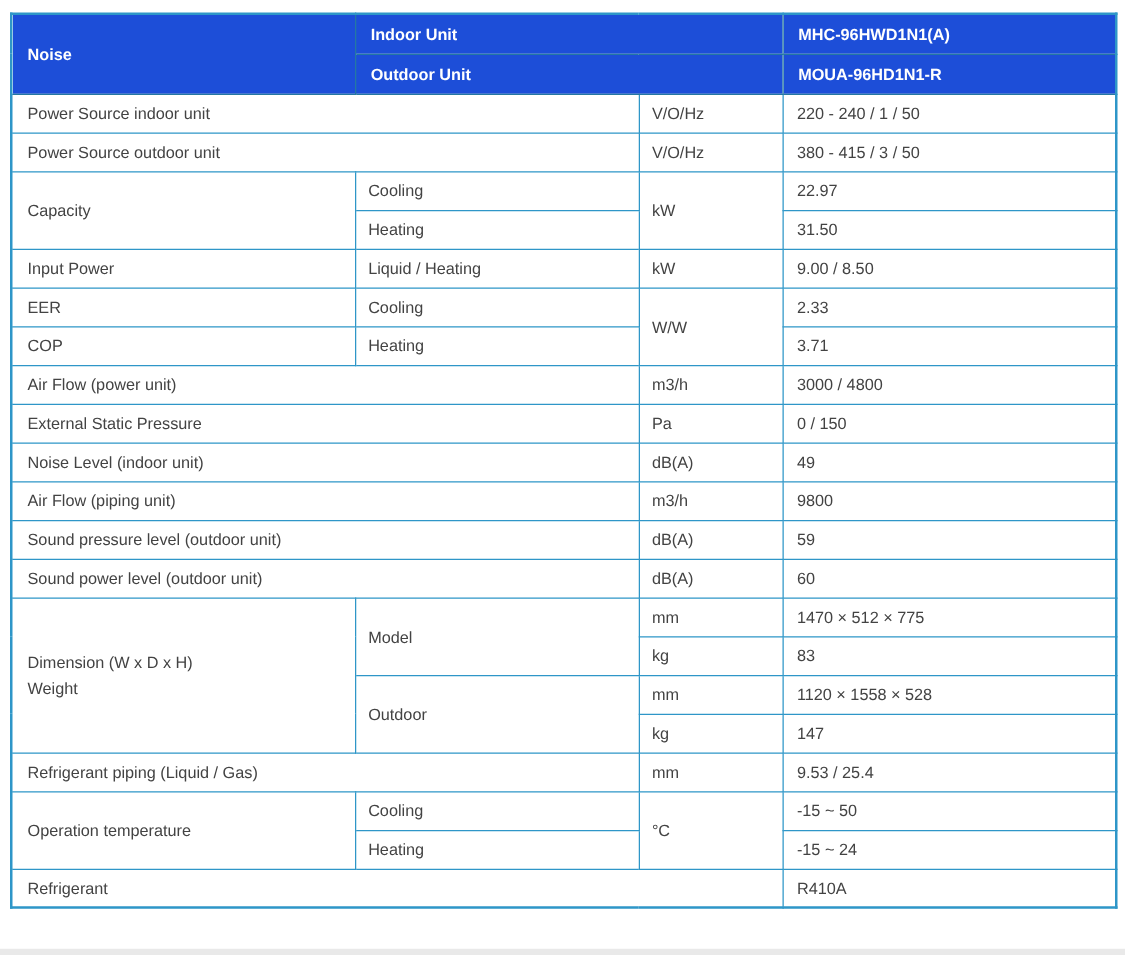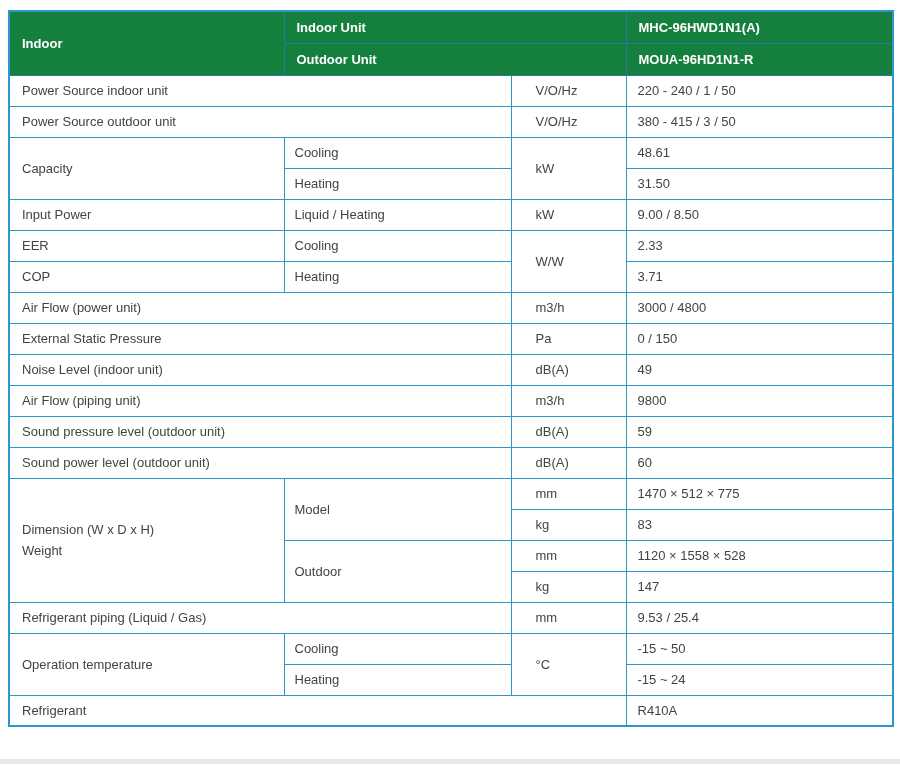--- a/index.html
+++ b/index.html
@@ -25,28 +25,28 @@
     border: 1px solid #2e96c8;
     font-size: 13px;
     color: #434343;
     height: 31px;
     padding: 0 6px 0 12px;
     vertical-align: middle;
     overflow: hidden;
     white-space: nowrap;
   }
   table.spec tr.hrow td {
-    background: #15803d;
+    background: #1d4ed8;
     color: #ffffff;
     font-weight: bold;
     border-color: #2478a2;
     height: 32px;
   }
   table.spec td.sub   { padding-left: 10px; margin-left: 20px; }
-  table.spec td.unit  { padding-left: 24px; }
+  table.spec td.unit  { padding-left: 10px; }
   table.spec td.value { padding-left: 11px; }
   td.multiline { white-space: normal; line-height: 21px; }
   .bottom-bar {
     position: absolute;
     left: 0;
     bottom: 1px;
     width: 900px;
     height: 5px;
     background: #e9e9e9;
   }
@@ -59,21 +59,21 @@
   <table class="spec">
     <colgroup>
       <col style="width:275px">
       <col style="width:227px">
       <col style="width:115px">
       <col style="width:267px">
     </colgroup>
 
     <tbody>
         <tr class="hrow">
-      <td rowspan="2">Indoor</td>
+      <td rowspan="2">Noise</td>
       <td colspan="2">Indoor Unit</td>
       <td>MHC-96HWD1N1(A)</td>
     </tr>
     <tr class="hrow">
       <td colspan="2">Outdoor Unit</td>
       <td>MOUA-96HD1N1-R</td>
     </tr>
 
     <tr>
       <td colspan="2">Power Source indoor unit</td>
@@ -83,21 +83,21 @@
     <tr>
       <td colspan="2">Power Source outdoor unit</td>
       <td class="unit">V/O/Hz</td>
       <td class="value">380 - 415 / 3 / 50</td>
     </tr>
 
     <tr>
       <td rowspan="2">Capacity</td>
       <td class="sub">Cooling</td>
       <td class="unit" rowspan="2">kW</td>
-      <td class="value">48.61</td>
+      <td class="value">22.97</td>
     </tr>
     <tr>
       <td class="sub">Heating</td>
       <td class="value">31.50</td>
     </tr>
 
     <tr>
       <td>Input Power</td>
       <td class="sub">Liquid / Heating</td>
       <td class="unit">kW</td>

